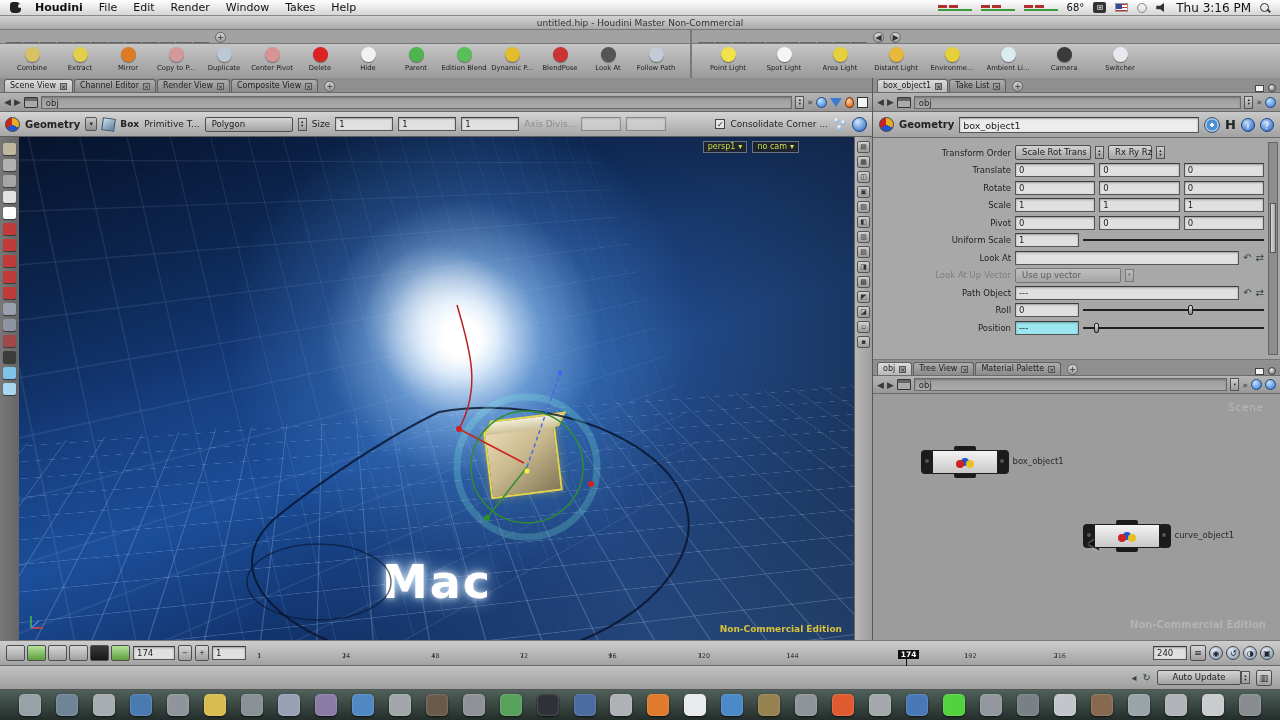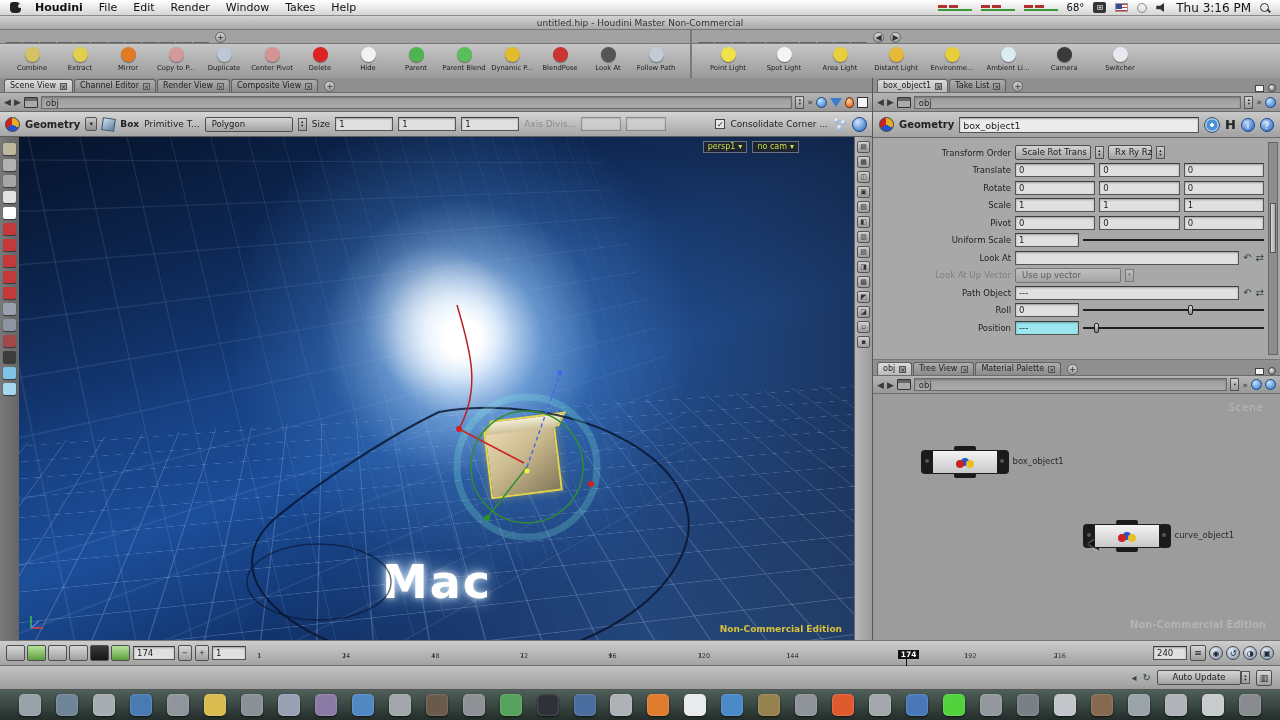--- a/index.html
+++ b/index.html
@@ -307,21 +307,21 @@
           <div class="stool">
           <span class="stool-ic" style="background: rgb(242, 242, 242);"></span>
           <span class="stool-label">Hide</span>
         </div>
           <div class="stool">
           <span class="stool-ic" style="background: rgb(77, 181, 77);"></span>
           <span class="stool-label">Parent</span>
         </div>
           <div class="stool">
           <span class="stool-ic" style="background: rgb(89, 192, 89);"></span>
-          <span class="stool-label">Parent Blend</span>
+          <span class="stool-label">Edition Blend</span>
         </div>
           <div class="stool">
           <span class="stool-ic" style="background: rgb(226, 187, 46);"></span>
           <span class="stool-label">Dynamic P...</span>
         </div>
           <div class="stool">
           <span class="stool-ic" style="background: rgb(204, 51, 51);"></span>
           <span class="stool-label">BlendPose</span>
         </div>
           <div class="stool">

